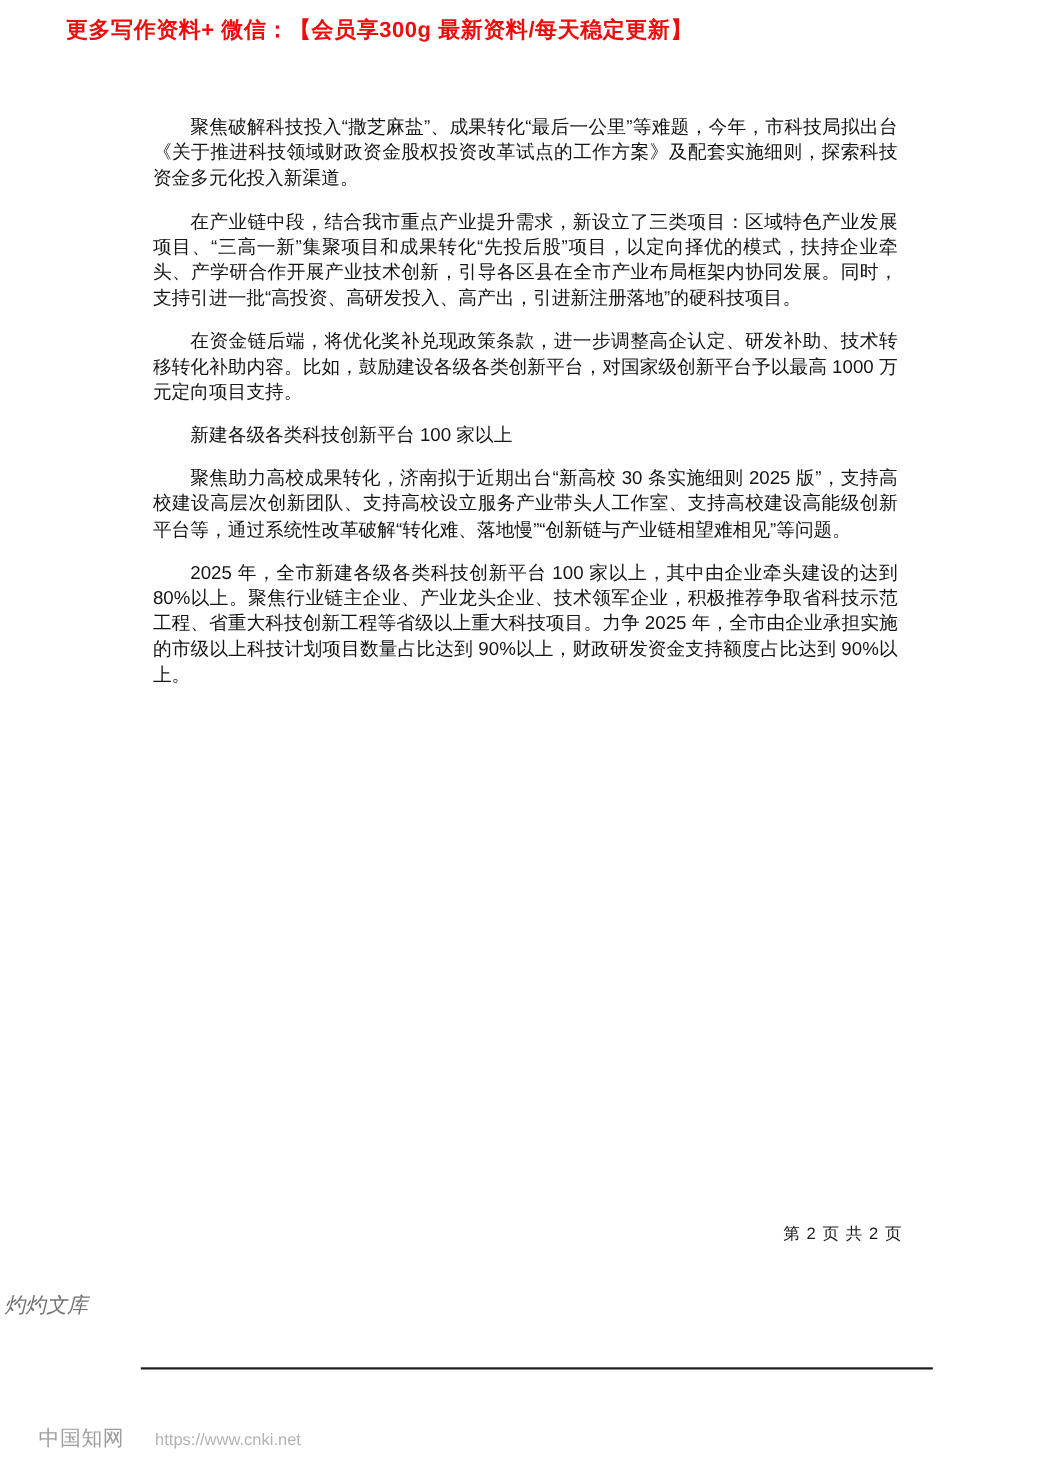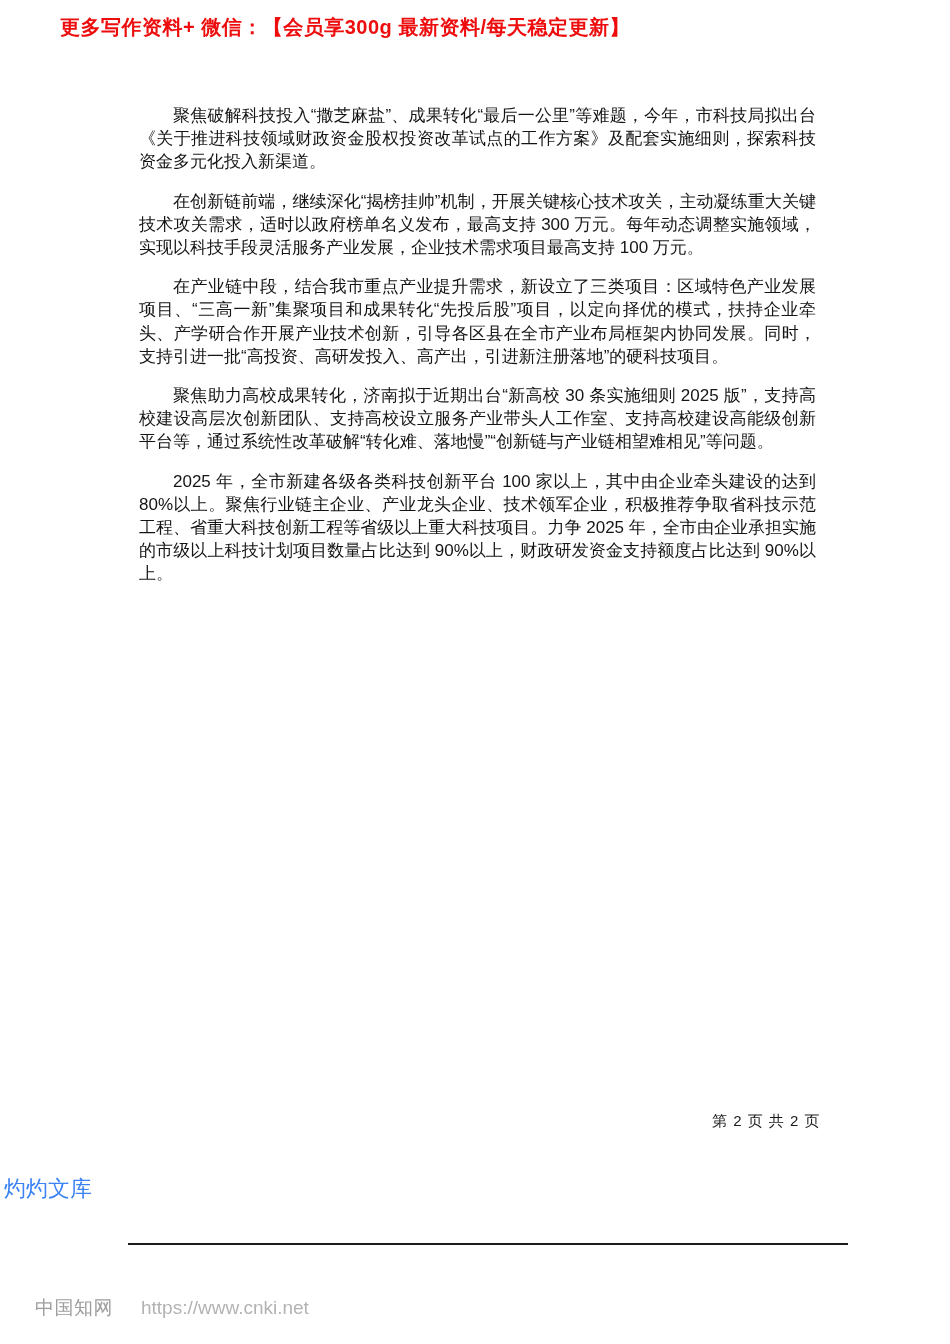--- a/index.html
+++ b/index.html
@@ -43,23 +43,24 @@
     position: absolute;
     left: 712px; top: 1112px;
     font-size: 15px;
     color: #1a1a1a;
     letter-spacing: 1px;
     white-space: nowrap;
   }
   .library-name {
     position: absolute;
     left: 4px; top: 1174px;
-    font-size: 22px;
-    color: #3b82f6;
+    font-size: 19px;
+    color: #737373;
     white-space: nowrap;
+    font-style: italic;
   }
   .footer-divider {
     position: absolute;
     left: 128px; top: 1243px;
     width: 720px; height: 2px;
     background: #1c1c1c;
   }
   .cnki-watermark {
     position: absolute;
     left: 35px; top: 1295px;
@@ -67,35 +68,36 @@
     align-items: baseline;
     gap: 28px;
     white-space: nowrap;
   }
   .cnki-brand {
     font-size: 19px;
     color: #9d9d9d;
     letter-spacing: 0.5px;
   }
   .cnki-url {
-    font-size: 19px;
+    font-size: 15px;
     color: #b3b3b3;
   }
 </style>
 </head>
 <body>
 
 <div class="page">
 
   <div class="promo-header" style="color: rgb(238, 13, 13);">更多写作资料+ 微信：【会员享300g 最新资料/每天稳定更新】</div>
 
   <div class="doc-body">
     <p>聚焦破解科技投入“撒芝麻盐”、成果转化“最后一公里”等难题，今年，市科技局拟出台《关于推进科技领域财政资金股权投资改革试点的工作方案》及配套实施细则，探索科技资金多元化投入新渠道。</p>
-    <p>在创新链前端，继续深化“揭榜挂帅”机制，开展关键核心技术攻关，主动凝练重大关键技术攻关需求，适时以政府榜单名义发布，最高支持 300 万元。每年动态调整实施领域，实现以科技手段灵活服务产业发展，企业技术需求项目最高支持 100 万元。</p>
     <p>在产业链中段，结合我市重点产业提升需求，新设立了三类项目：区域特色产业发展项目、“三高一新”集聚项目和成果转化“先投后股”项目，以定向择优的模式，扶持企业牵头、产学研合作开展产业技术创新，引导各区县在全市产业布局框架内协同发展。同时，支持引进一批“高投资、高研发投入、高产出，引进新注册落地”的硬科技项目。</p>
+    <p>在资金链后端，将优化奖补兑现政策条款，进一步调整高企认定、研发补助、技术转移转化补助内容。比如，鼓励建设各级各类创新平台，对国家级创新平台予以最高 1000 万元定向项目支持。</p>
+    <p>新建各级各类科技创新平台 100 家以上</p>
     <p>聚焦助力高校成果转化，济南拟于近期出台“新高校 30 条实施细则 2025 版”，支持高校建设高层次创新团队、支持高校设立服务产业带头人工作室、支持高校建设高能级创新平台等，通过系统性改革破解“转化难、落地慢”“创新链与产业链相望难相见”等问题。</p>
     <p>2025 年，全市新建各级各类科技创新平台 100 家以上，其中由企业牵头建设的达到 80%以上。聚焦行业链主企业、产业龙头企业、技术领军企业，积极推荐争取省科技示范工程、省重大科技创新工程等省级以上重大科技项目。力争 2025 年，全市由企业承担实施的市级以上科技计划项目数量占比达到 90%以上，财政研发资金支持额度占比达到 90%以上。</p>
   </div>
 
   <div class="page-indicator">第 2 页 共 2 页</div>
 
   <div class="library-name">灼灼文库</div>
 
   <div class="footer-divider"></div>
 

